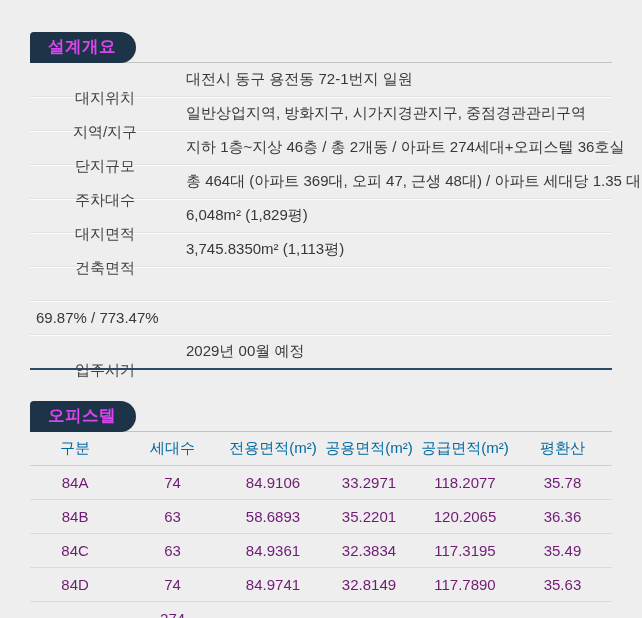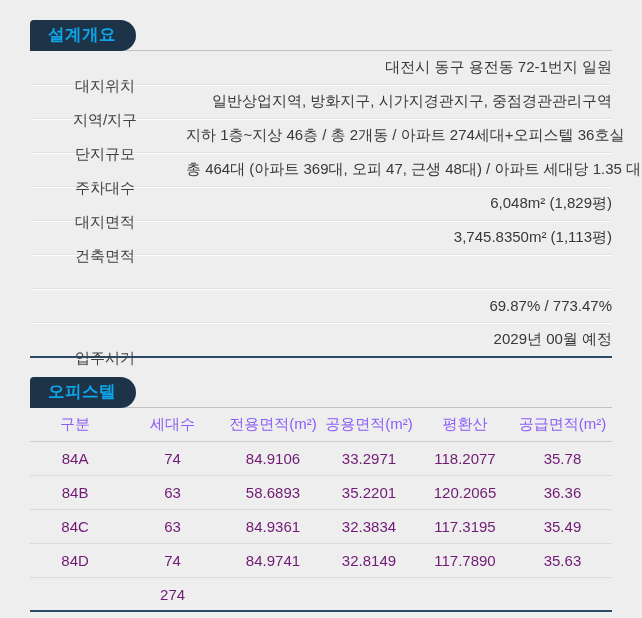--- a/index.html
+++ b/index.html
@@ -15,29 +15,30 @@
     background: #eeeeee;
     overflow: hidden;
     box-sizing: border-box;
     padding: 20px 30px 0 30px;
     color: #383838;
   }
   
   .tab {
     display: inline-block;
     background: #1d3448;
-    color: #0ea5e9;
+    color: #d946ef;
     font-size: 16.5px;
     font-weight: bold;
     letter-spacing: 0.5px;
     padding: 4px 20px 5px 18px;
     border-radius: 4px 16px 16px 0;
     position: relative;
     z-index: 2;
     vertical-align: bottom;
+    margin-top: 12px;
   }
   .tabline {
     height: 0;
     border-bottom: 1px solid #c2c2c2;
     margin-top: -1px;
     position: relative;
     z-index: 1;
   }
   
   .kv-rows { }
@@ -56,21 +57,20 @@
     color: #404040;
     flex-shrink: 0;
     margin-top: 38px;
   }
   .kv-value {
     flex: 1;
     margin-left: 6px;
     font-size: 15px;
     color: #383838;
     white-space: nowrap;
-    text-align: right;
   }
   .section-endline {
     height: 0;
     border-bottom: 2px solid #2a4a68;
   }
   .section2 { margin-top: 19px; }
   
   .ua-table { width: 100%; }
   .ua-row {
     display: grid;
@@ -80,21 +80,21 @@
     border-bottom: 1px solid #dadada;
   }
   .ua-row.header { border-bottom: 1px solid #cfcfcf; }
   .ua-row.total { border-bottom: none; height: 32px; }
   .ua-cell {
     text-align: center;
     font-size: 15px;
     color: #701a75;
     white-space: nowrap;
   }
-  .ua-row.header .ua-cell { color: #8b5cf6; }
+  .ua-row.header .ua-cell { color: #0369a1; }
 </style>
 </head>
 <body>
 
 <div class="page">
 
   <section>
     <div class="tab">설계개요</div>
     <div class="tabline"></div>
 
@@ -139,22 +139,22 @@
   <section class="section2">
     <div class="tab">오피스텔</div>
     <div class="tabline"></div>
 
     <div class="ua-table">
       <div class="ua-row header">
         <div class="ua-cell">구분</div>
         <div class="ua-cell">세대수</div>
         <div class="ua-cell">전용면적(m²)</div>
         <div class="ua-cell">공용면적(m²)</div>
+        <div class="ua-cell">공급면적(m²)</div>
         <div class="ua-cell">평환산</div>
-        <div class="ua-cell">공급면적(m²)</div>
       </div>
 
       <div class="ua-row">
         <div class="ua-cell">84A</div>
         <div class="ua-cell">74</div>
         <div class="ua-cell">84.9106</div>
         <div class="ua-cell">33.2971</div>
         <div class="ua-cell">118.2077</div>
         <div class="ua-cell">35.78</div>
       </div>

